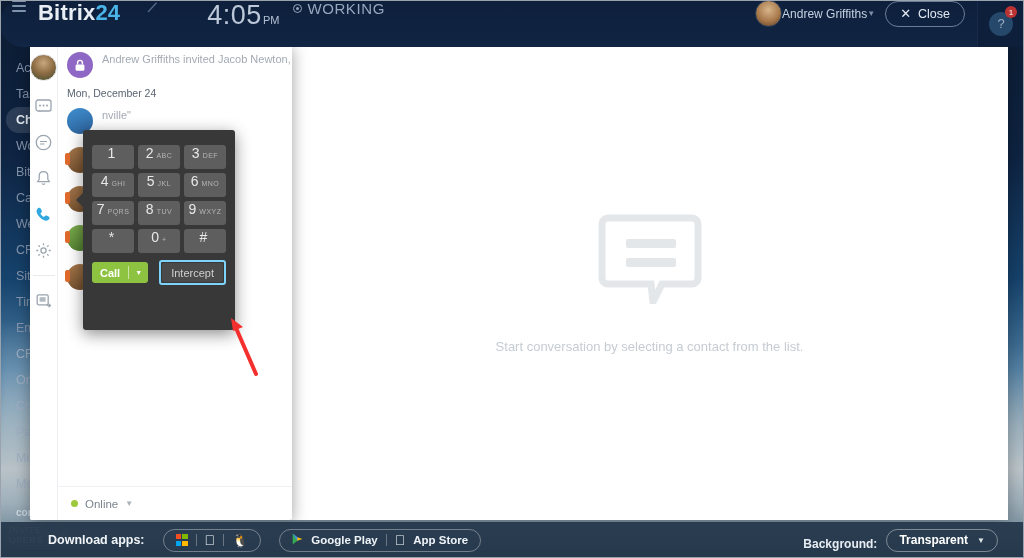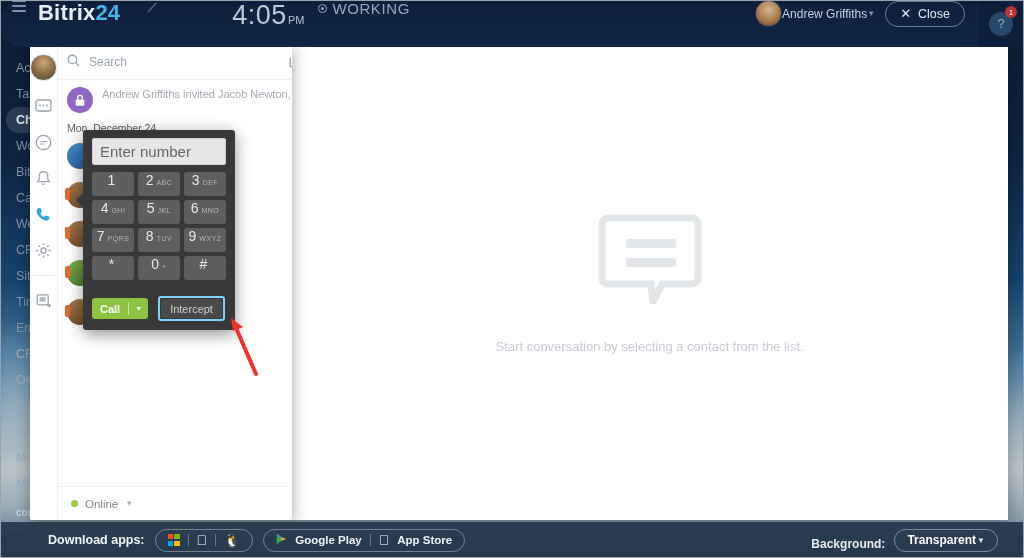--- a/index.html
+++ b/index.html
@@ -49,21 +49,21 @@
     display:flex; align-items:center; padding: 0 12px;
     border: 1px solid #1a2b45;
   }
   .searchbox input {
     flex:1; background: transparent; border: none; outline: none;
     color:#8ea0ba; font-size: 11.5px; font-family:"Liberation Sans",sans-serif;
   }
   .searchbox input::placeholder { color:#67799a; }
   .search-ic { color:#7b8ca8; font-size:12px; }
   .clock { margin-left: 48px; display:flex; align-items:baseline; color:#b7c4d6; }
-  .clock .hm { font-size: 27px; font-weight: 300; letter-spacing:0.5px; color:#bcc8d8;margin-left:25px;}
+  .clock .hm { font-size: 27px; font-weight: 300; letter-spacing:0.5px; color:#bcc8d8;}
   .clock .ampm { font-size: 11px; margin-left:1px; color:#b3c0d2;}
   .working { margin-left: 14px; display:flex; align-items:center; gap:5px; color:#95a6bd; font-size:15px; letter-spacing:.6px;}
   .working .dot-ring{ width:9px;height:9px;border-radius:50%;border:1.5px solid #95a6bd; position:relative;}
   .working .dot-ring:after{content:"";position:absolute;left:2px;top:2px;width:3px;height:3px;border-radius:50%;background:#95a6bd;}
   .user { margin-left: auto; display:flex; align-items:center; gap:0; }
   .avatar-top {
     width: 27px; height: 27px; border-radius: 50%;
     background: radial-gradient(circle at 50% 35%, #d8b58b 0%, #a87a4d 55%, #5b3a21 100%);
     border: 1px solid #2a3f5d; flex: none;
   }
@@ -182,21 +182,21 @@
   }
   .dial-input::placeholder { color:#666; }
   .keys { display:grid; grid-template-columns: repeat(3, 1fr); gap:4px; margin-top:7px; }
   .key {
     height: 24px; background:#5e5e5e; border-radius:3px;
     display:flex; align-items:baseline; justify-content:center; gap:3px; cursor:pointer;
     color:#e8e8e8;
   }
   .key .d { font-size:14px; }
   .key .l { font-size:7px; color:#b5b5b5; letter-spacing:.5px;}
-  .dial-actions { display:flex; align-items:center; gap:10px; margin-top:16px; justify-content:flex-start; }
+  .dial-actions { display:flex; align-items:center; gap:10px; margin-top:7px; justify-content:space-between; }
   .callbtn {
     display:flex; align-items:center; background:#8ec342; border-radius:3px; height:21px;
     color:#fff; font-size:11px; font-weight:bold; cursor:pointer; overflow:hidden;
   }
   .callbtn .lbl { padding: 0 8px; }
   .callbtn .sep { width:1px; height:13px; background:rgba(255,255,255,.55); }
   .callbtn .arrow { padding: 0 6px; font-size:7px; }
   .intercept-wrap { border:2px solid #7dd3fc; border-radius:3px; padding:1px; }
   .intercept {
     height:19px; padding: 0 9px; border-radius:2px; background:#4a4a4a;
@@ -205,35 +205,35 @@
 
   
   .ann-arrow { position:absolute; left:230px; top:318px; width:30px; height:60px; z-index: 90; }
 
   
   .bottombar {
     position:absolute; left:0; bottom:0; width:1024px; height:36px;
     background: rgba(36,54,74,.92);
     display:flex; align-items:center; z-index: 70;
   }
-  .bottombar .left { display:flex; align-items:center; gap:10px; margin-left: 48px; }
+  .bottombar .left { display:flex; align-items:center; gap:18px; margin-left: 48px; }
   .dl-label { color:#f0f4f8; font-size:12.5px; font-weight:bold; }
   .pill {
     height:23px; border-radius:12px; border:1px solid rgba(255,255,255,.35);
     display:flex; align-items:center; gap:8px; padding: 0 12px;
   }
   .pill .sep { width:1px; height:12px; background:rgba(255,255,255,.3); }
   .pill .lbl { color:#eef3f8; font-size:11.5px; font-weight:bold; }
   .win-ic { width:12px;height:12px; display:grid; grid-template-columns:1fr 1fr; grid-template-rows:1fr 1fr; gap:1.5px;}
   .win-ic i{display:block;}
   .bottombar .right { margin-left:auto; margin-right: 26px; display:flex; align-items:center; gap:9px;}
   .bg-label { color:#e7edf3; font-size:12px; font-weight:bold;margin-top:8px;}
   .bg-select {
     height:23px; border-radius:12px; border:1px solid rgba(255,255,255,.4);
-    padding: 0 12px; display:flex; align-items:center; gap:1px;
+    padding: 0 12px; display:flex; align-items:center; gap:9px;
     color:#fff; font-size:12px; font-weight:bold; cursor:pointer;
   }
   .bg-select .car { font-size:8px; opacity:.85; }
   .frame-border { position:absolute; inset:0; border:1px solid #9aa3ad; pointer-events:none; z-index:200;}
 </style>
 </head>
 <body>
 
 <div id="root">
 
@@ -348,35 +348,20 @@
       <div class="rail-ic">
         <svg width="16" height="16" viewBox="0 0 16 16">
             <rect x="1.2" y="1.8" width="11" height="10" rx="1.5" fill="none" stroke="currentColor" stroke-width="1.3"></rect>
             <rect x="3.6" y="4.2" width="6" height="4.5" fill="currentColor" opacity=".75"></rect>
             <path d="M11 12.5 h3.4 M12.6 10.8 l1.8 1.7 l-1.8 1.7" fill="none" stroke="currentColor" stroke-width="1.2"></path>
           </svg>
       </div>
     </div>
 
     <div class="msg-main">
-      <div class="msg-search">
-        <span class="ic">
-          <svg width="13" height="13" viewBox="0 0 13 13">
-              <circle cx="5.4" cy="5.4" r="4.2" fill="none" stroke="currentColor" stroke-width="1.4"></circle>
-              <path d="M8.6 8.6 L12 12" stroke="currentColor" stroke-width="1.4"></path>
-            </svg>
-        </span>
-        <input placeholder="Search" style="">
-        <span class="compose-ic">
-          <svg width="14" height="14" viewBox="0 0 14 14">
-              <path d="M1.2 3.6 v8.4 a0.8 .8 0 0 0 .8 .8 h8.6 a0.8 .8 0 0 0 .8 -.8 v-4.4" fill="none" stroke="currentColor" stroke-width="1.2"></path>
-              <path d="M5 8.8 l6.6 -6.6 l1.6 1.6 l-6.6 6.6 l-2.1 .5 z" fill="none" stroke="currentColor" stroke-width="1.2"></path>
-            </svg>
-        </span>
-      </div>
 
       <div class="chat-list">
         <div class="chat-row">
           <div class="ch-av purple">
             <svg width="12" height="13" viewBox="0 0 12 13">
                 <rect x="1.6" y="5.4" width="8.8" height="6.4" rx="1.4" fill="#fff"></rect>
                 <path d="M3.6 5.4 v-1.6 a2.4 2.4 0 0 1 4.8 0 v1.6" fill="none" stroke="#fff" stroke-width="1.4"></path>
               </svg>
           </div>
           <div class="ch-txt">
@@ -430,21 +415,20 @@
       <div class="msg-foot">
         <span class="status-dot"></span>
         <span class="status-txt">Online</span>
         <span class="status-caret">▼</span>
       </div>
     </div>
   </div>
 
   <div class="dialpad">
     <div class="dial-tab"></div>
-    <input class="dial-input" placeholder="Enter number" style="">
     <div class="keys">
       <div class="key">
           <span class="d">1</span>
           <span class="l"></span>
         </div>
       <div class="key">
           <span class="d">2</span>
           <span class="l">ABC</span>
         </div>
       <div class="key">

